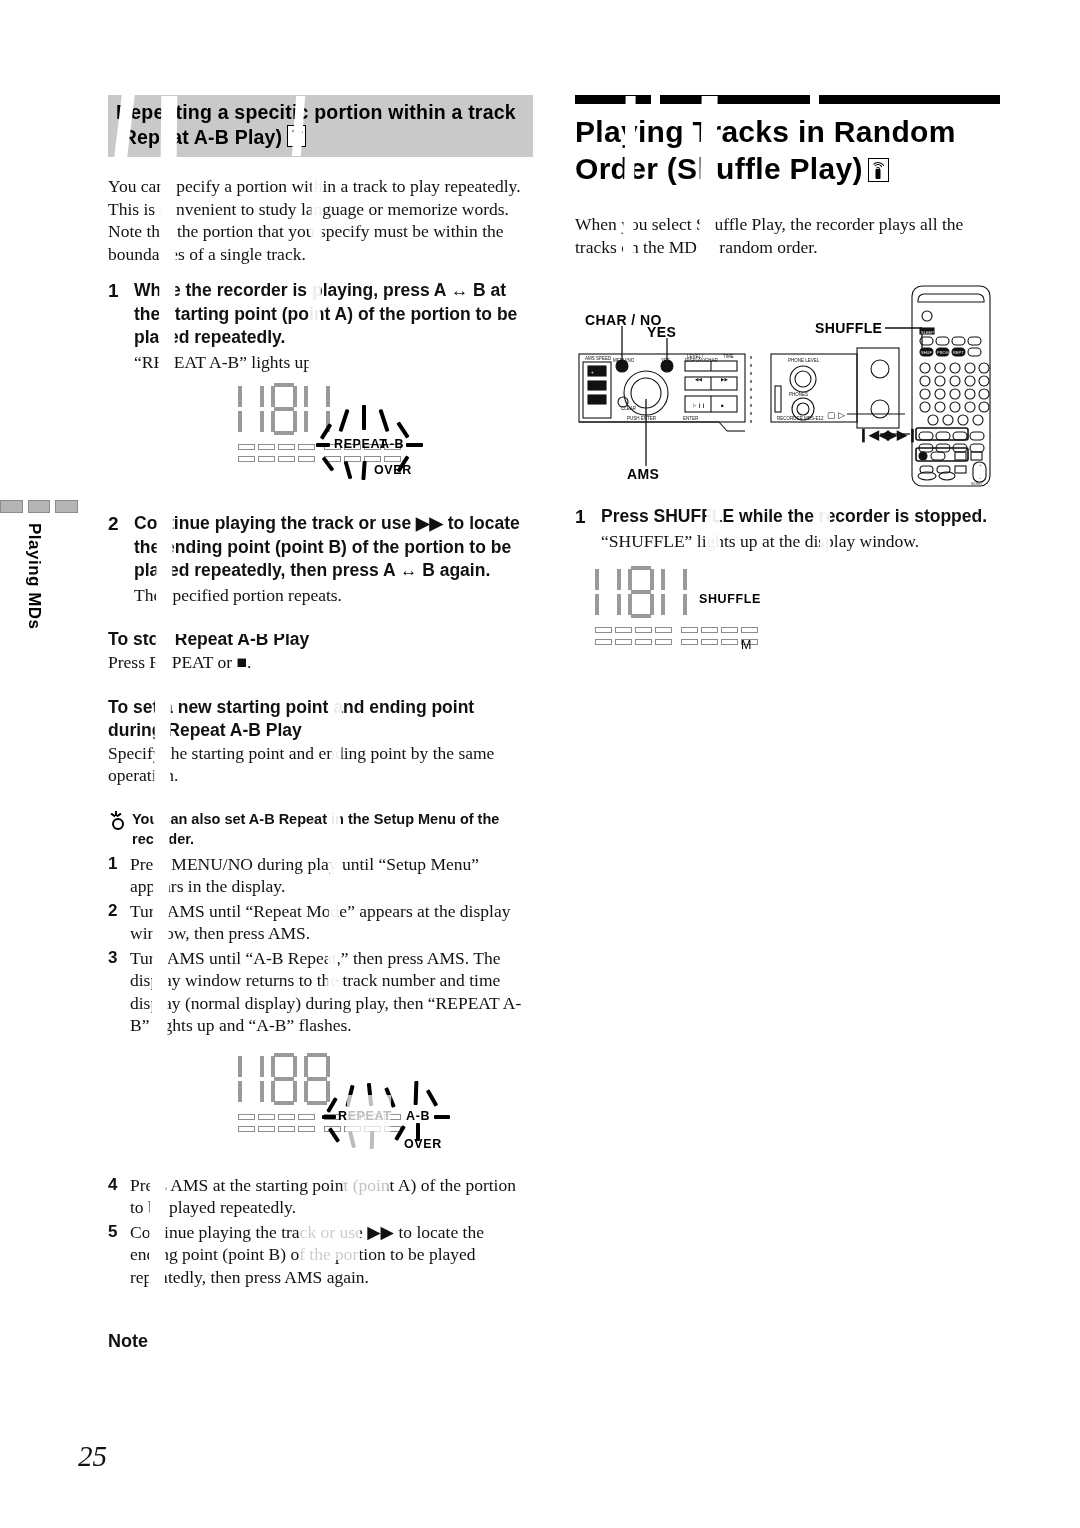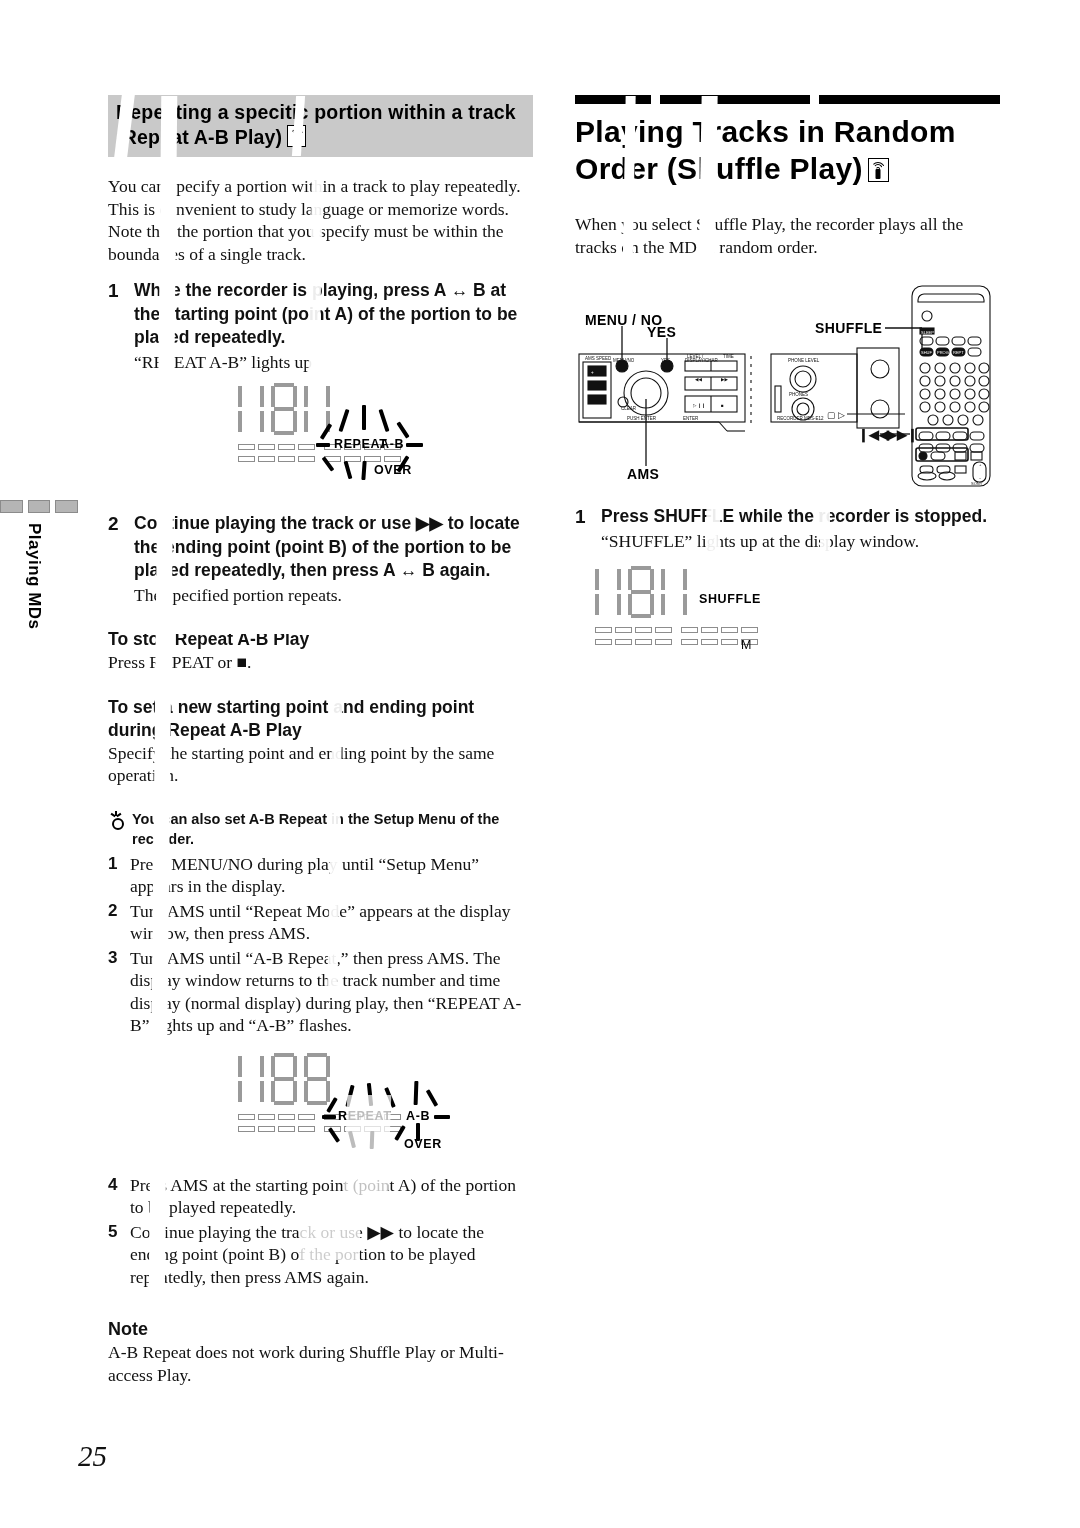--- a/index.html
+++ b/index.html
@@ -94,21 +94,21 @@
     font-size:17.5px;line-height:22.5px;}
 
   
   .subhead{
     font-family:"Liberation Sans",sans-serif;font-weight:bold;
     font-size:17.5px;line-height:23px;margin-top:22px;
   }
   .subhead.tight{margin-top:0;}
   .notehead{
     font-family:"Liberation Sans",sans-serif;font-weight:bold;
-    font-size:18px;line-height:23px;margin-top:30px;
+    font-size:18px;line-height:23px;margin-top:42px;
   }
 
   
   .tip{display:flex;margin-top:22px;}
   .tip .ico{width:24px;flex:0 0 24px;padding-top:2px;}
   .tip .tiptext{
     flex:1;font-family:"Liberation Sans",sans-serif;font-weight:bold;
     font-size:14.5px;line-height:20px;
   }
   .sparkle{position:relative;width:16px;height:16px;display:block;}
@@ -424,21 +424,20 @@
         <div class="num">4</div>
         <div class="txt">Press AMS at the starting point (point A) of the portion to be played repeatedly.</div>
       </div>
       <div class="ministep">
         <div class="num">5</div>
         <div class="txt">Continue playing the track or use ▶▶ to locate the ending point (point B) of the portion to be played repeatedly, then press AMS again.</div>
       </div>
     </div>
 
     <div class="notehead">Note</div>
-    <p class="body">A-B Repeat does not work during Shuffle Play or Multi-access Play.</p>
   </div>
 
   <div class="col col-right">
 
     <div class="rule-top">
       <i style="width:76px;"></i>
         <i style="width:9px;background:#fff;"></i>
       <i style="width:150px;"></i>
         <i style="width:9px;background:#fff;"></i>
       <i style="width:181px;"></i>
@@ -613,21 +612,21 @@
           <text x="312" y="163">▶▶❙</text>
         </g>
         <g font-family="Liberation Sans, sans-serif" font-size="9" fill="#111">
           <text x="252" y="142">▢ ▷</text>
         </g>
         <g stroke="#111" stroke-width="1.2" fill="none">
           <line x1="272" y1="138" x2="330" y2="138"></line>
         </g>
       </svg>
 
-      <span class="calloutlabel" style="left:10px;top:36px;">MENU / NO</span>
+      <span class="calloutlabel" style="left:10px;top:36px;">CHAR / NO</span>
       <span class="calloutlabel" style="left:72px;top:48px;">YES</span>
       <span class="calloutlabel" style="left:52px;top:190px;">AMS</span>
       <span class="calloutlabel" style="left:240px;top:44px;">SHUFFLE</span>
     </div>
 
     <div class="step">
       <div class="num">1</div>
       <div class="txt">
         <div class="lead">Press SHUFFLE while the recorder is stopped.</div>
         <div class="sub">“SHUFFLE” lights up at the display window.</div>

